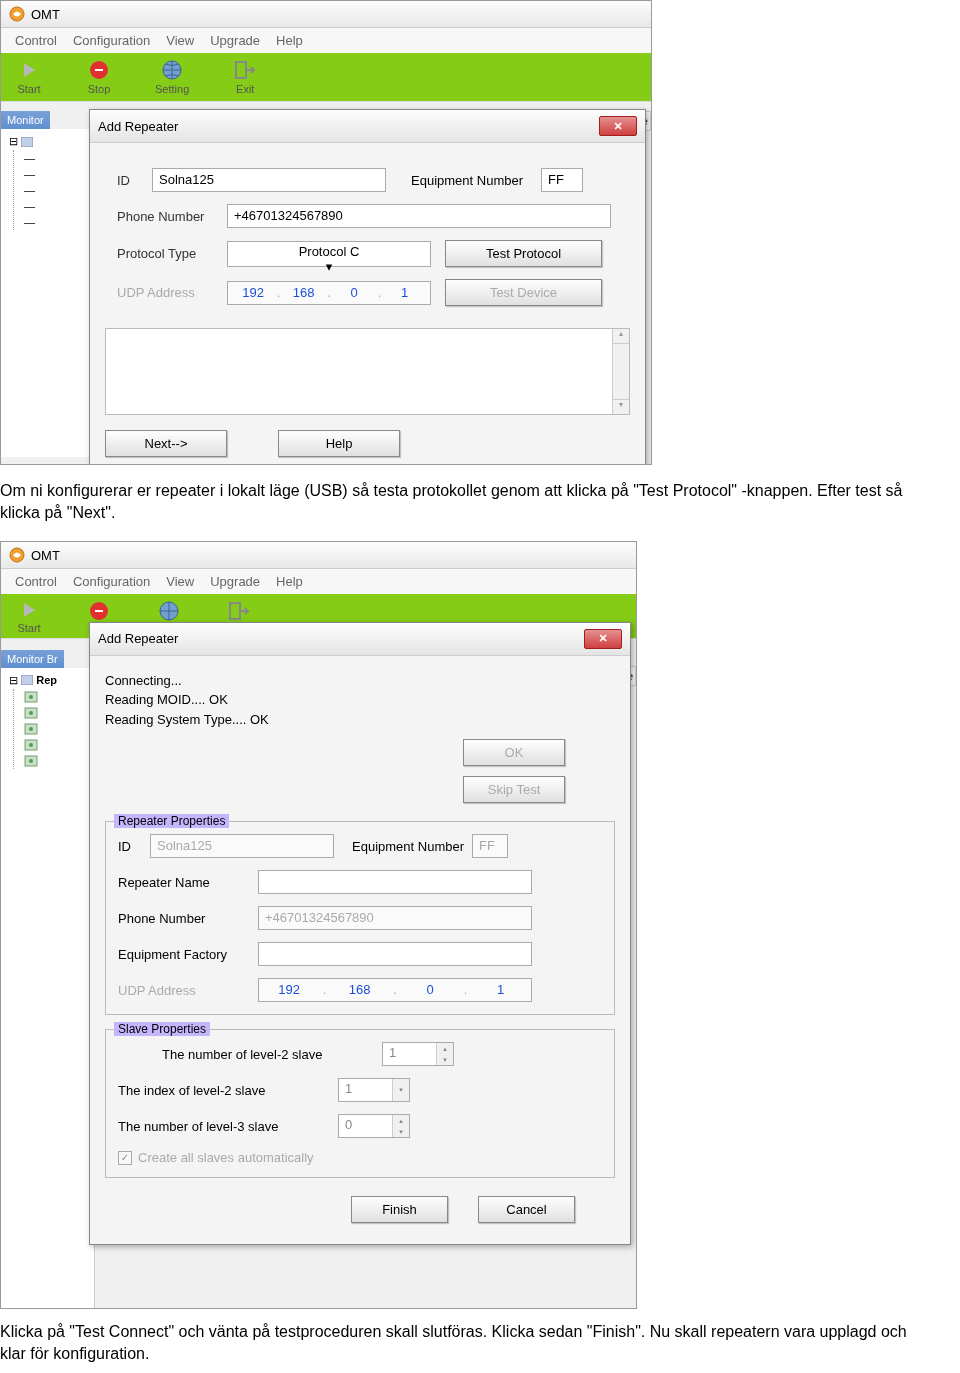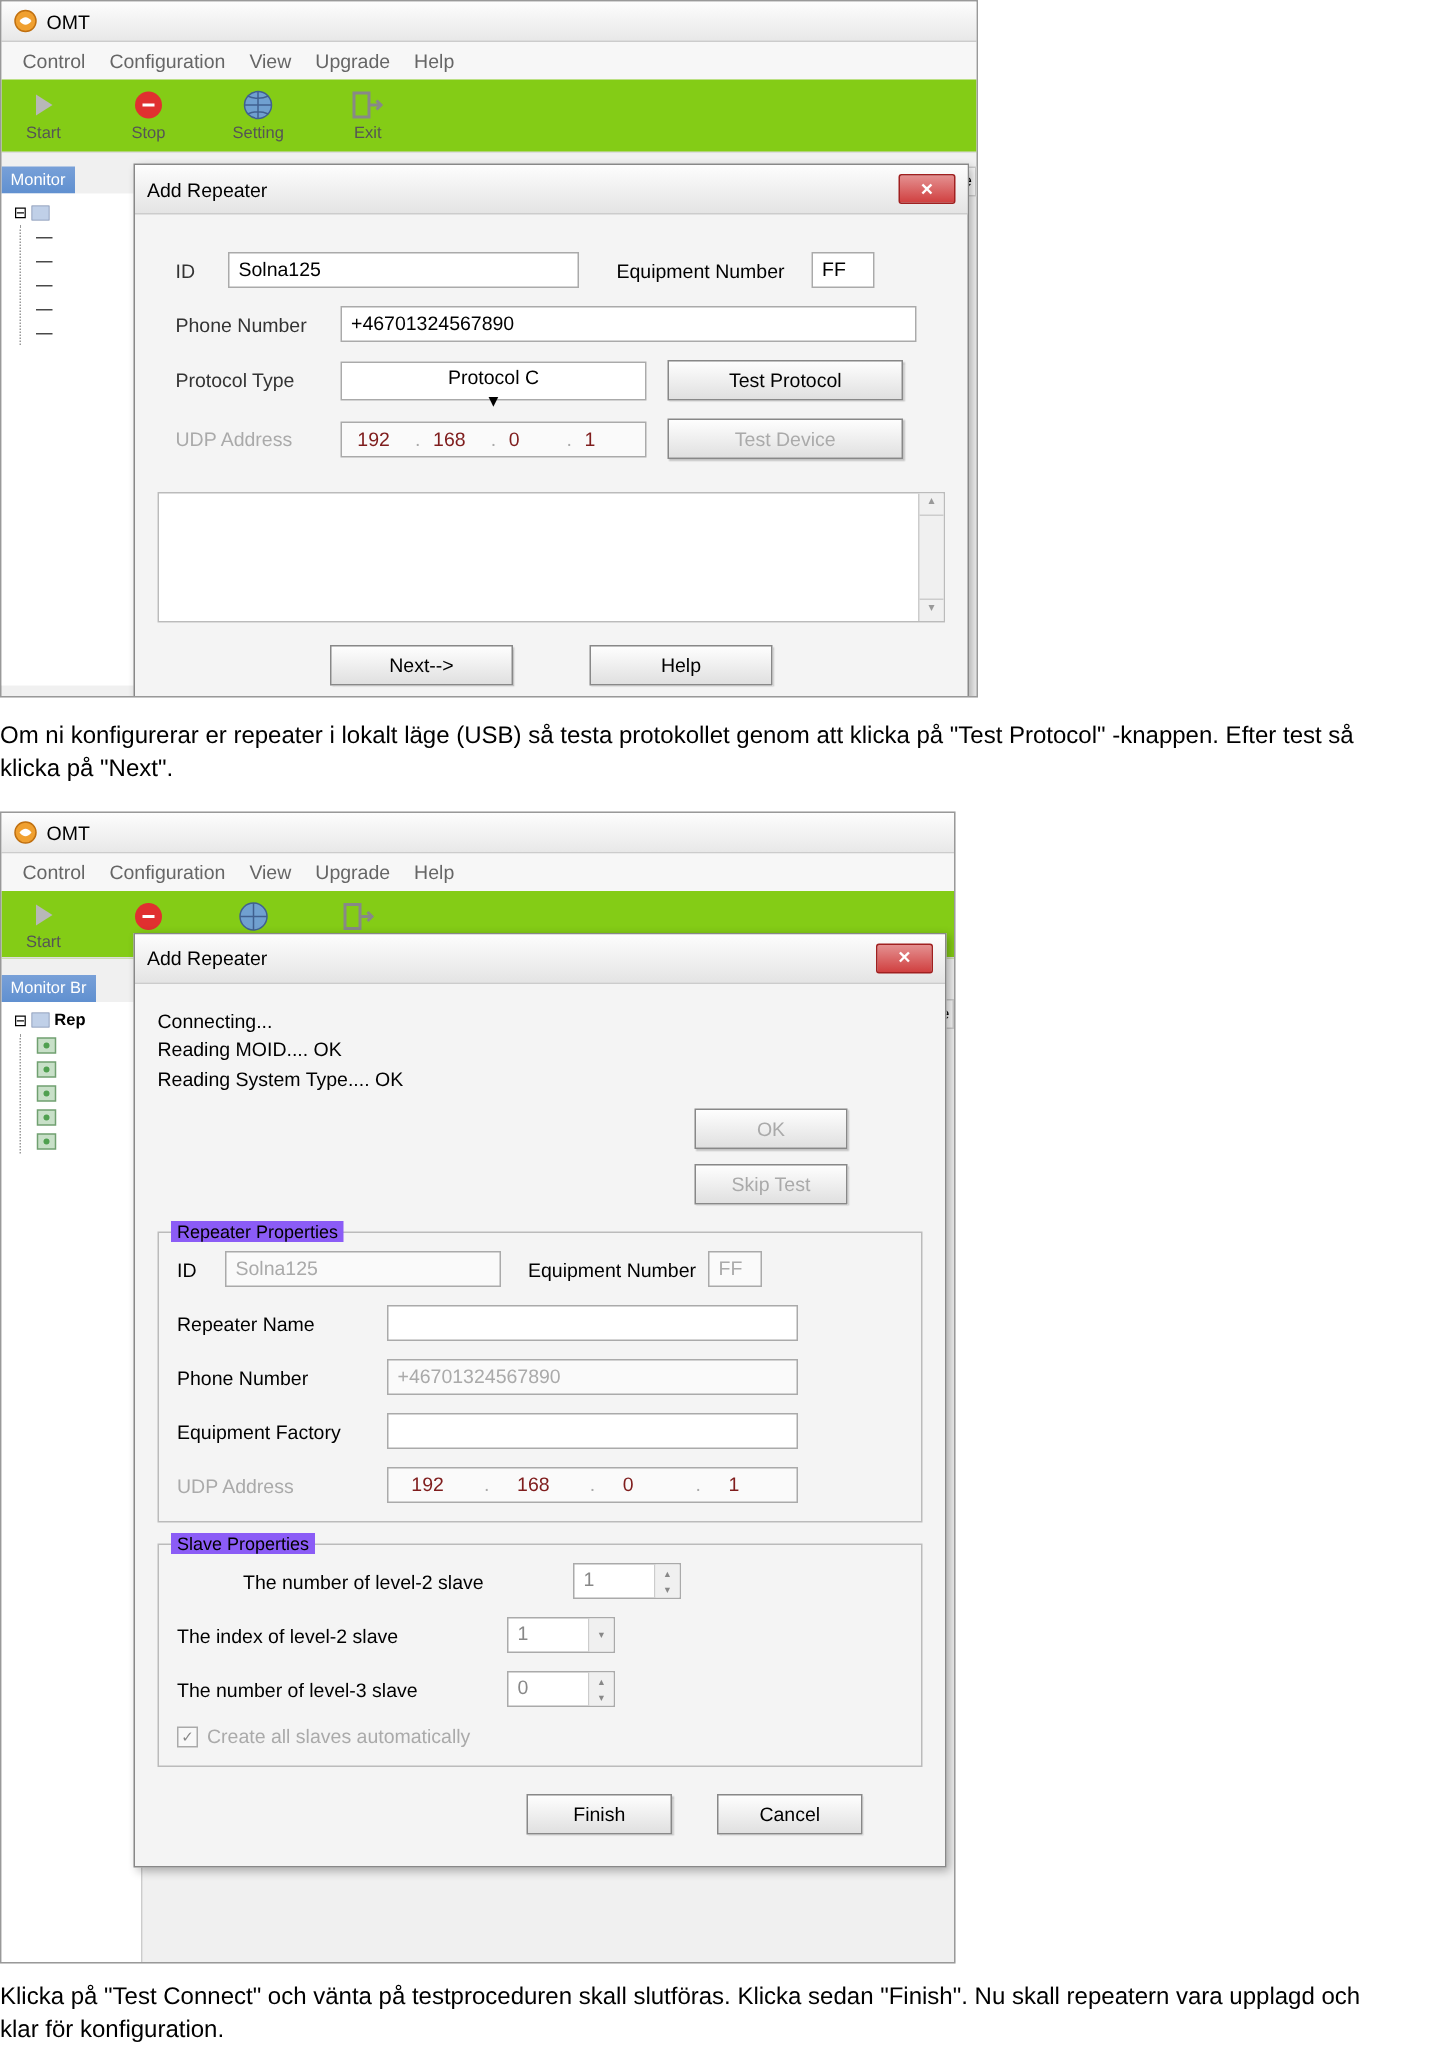--- a/index.html
+++ b/index.html
@@ -153,40 +153,39 @@
     }
     .group-box {
       border: 1px solid #bbb;
       padding: 12px;
       position: relative;
     }
     .group-title {
       position: absolute;
       top: -8px;
       left: 8px;
-      background: #8b5cf6;
+      background: #c4b5fd;
       padding: 0 4px;
       font-size: 12px;
     }
     .big-text-area {
       border: 1px solid #bbb;
       background: #fff;
       height: 85px;
       position: relative;
     }
     .scroll-track {
       position: absolute;
       right: 0; top: 0; bottom: 0;
       width: 16px;
       background: #f0f0f0;
       border-left: 1px solid #ccc;
     }
     .dialog-buttons {
       display: flex;
-      justify-content: center;
       gap: 51px;
       padding: 15px 0;
     }
     .tree-panel {
       position: absolute;
       left: 0;
       width: 85px;
       background: #fff;
       border-right: 1px solid #ccc;
       font-size: 11px;
@@ -212,22 +211,22 @@
     }
     .paragraph {
       font-size: 16px;
       line-height: 1.4;
       margin: 10px 0 16px 0;
       max-width: 920px;
     }
     .ip-segment {
       display: inline-block;
       width: 30px;
-      text-align: left;
-      color: #7f1d1d;
+      text-align: center;
+      color: #1d4ed8;
     }
     .status-lines {
       font-size: 13px;
       line-height: 1.5;
       margin-bottom: 10px;
     }
     .spinner {
       border: 1px solid #aaa;
       width: 70px;
       height: 22px;

